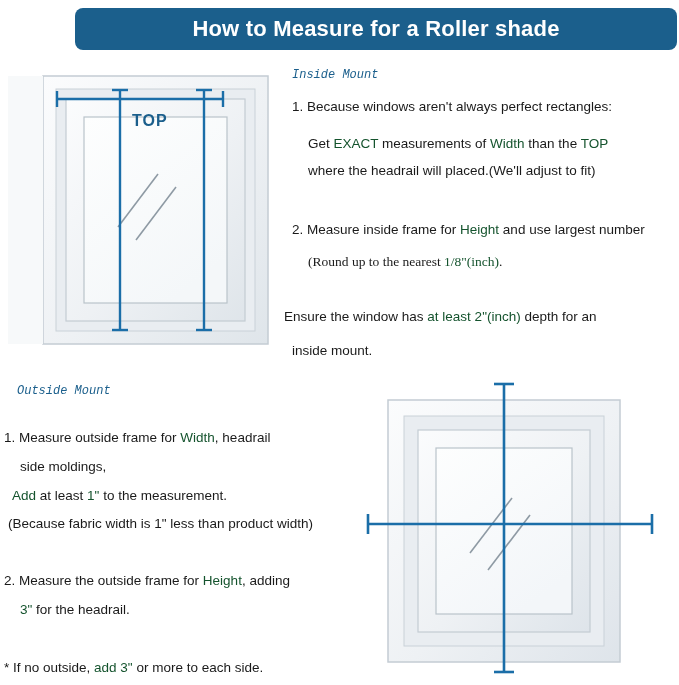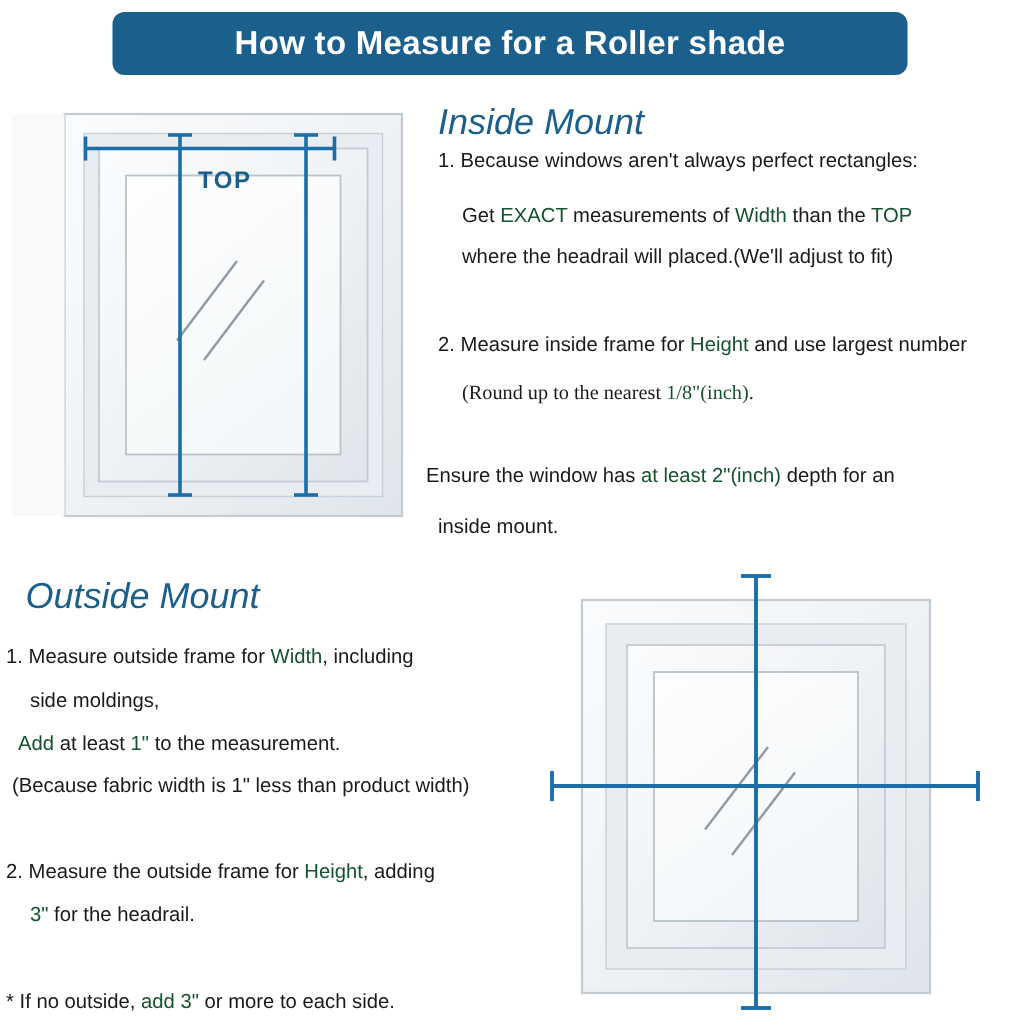--- a/index.html
+++ b/index.html
@@ -14,42 +14,42 @@
     font-family: "Liberation Sans", sans-serif;
     color: #1a1a1a;
     overflow: hidden;
   }
 
   
   #title-banner {
     position: absolute;
     left: 75px;
     top: 8px;
-    width: 530px;
+    width: 602px;
     height: 42px;
     background: #1b5f8c;
     border-radius: 8px;
     display: flex;
     align-items: center;
     justify-content: center;
   }
   #title-banner .title-text {
     color: #ffffff;
     font-size: 22px;
     font-weight: bold;
     letter-spacing: 0.2px;
     white-space: nowrap;
   }
 
   
   .section-heading {
     position: absolute;
-    font-family: Liberation Sans, sans-serif;
+    font-family: Liberation Mono, monospace;
     font-style: italic;
-    font-size: 24px;
+    font-size: 12px;
     color: #1b5f8c;
     white-space: nowrap;
   }
   #inside-mount-heading { left: 292px; top: 68px; }
   #outside-mount-heading { left: 17px; top: 384px; }
 
   
   .para {
     position: absolute;
     font-size: 13.5px;
@@ -206,21 +206,21 @@
   <span>Ensure the window has </span><span class="hl-purple">at least 2"(inch)</span><span> depth for an</span>
 </div>
 
 <div class="para" id="im-3b">
   <span>inside mount.</span>
 </div>
 
 <div class="section-heading" id="outside-mount-heading">Outside Mount</div>
 
 <div class="para" id="om-1a">
-  <span>1. Measure outside frame for </span><span class="hl-purple">Width</span><span>, including</span>
+  <span>1. Measure outside frame for </span><span class="hl-purple">Width</span><span>, headrail</span>
 </div>
 
 <div class="para" id="om-1b">
   <span>side moldings,</span>
 </div>
 
 <div class="para" id="om-1c">
   <span class="hl-purple">Add</span><span> at least </span><span class="hl-purple">1"</span><span> to the measurement.</span>
 </div>
 

